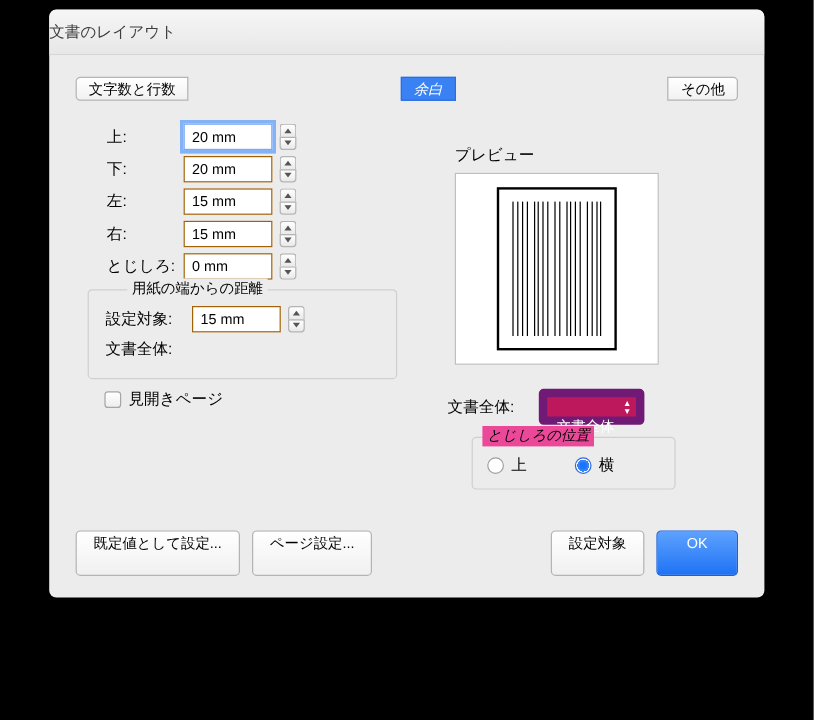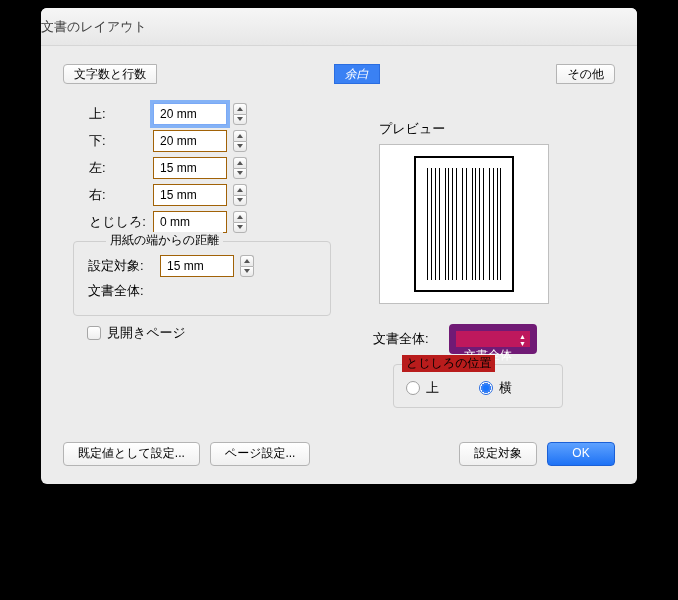--- a/index.html
+++ b/index.html
@@ -183,22 +183,22 @@
 
   .radio-group {
     border:1px solid #cfcfcf;
     border-radius:4px;
     margin: 10px 0 0 20px;
     padding: 8px 12px 10px 12px;
     width: 170px;
     position:relative;
   }
   .radio-group .legend {
-    position:absolute; top:-10px; left:8px; background:#b91c1c;
-    font-size:12px; padding:0 4px;
+    position:absolute; top:-10px; left:8px; background:#ec4899;
+    font-size:12px; padding:0 4px;font-style:italic;
   }
   .radios { display:flex; gap:40px; margin-top:6px; }
   .radio { display:flex; align-items:center; gap:6px; }
   .radio .dot {
     width:14px; height:14px; border-radius:50%;
     border:1px solid #a0a0a0; background:#fff;
     position:relative;
   }
   .radio.on .dot {
     border-color:#2a6de0;
@@ -208,21 +208,21 @@
     content:""; position:absolute; inset:3px;
     border-radius:50%; background:#1775ff;
   }
 
   .footer {
     display:flex; align-items:center;
     gap:10px;
     margin-top: 34px;
   }
   .btn {
-    height: 24px;
+    height: 38px;
     font-size:12px;
     padding: 0 14px;
     border:1px solid #b4b4b4;
     border-radius: 4px;
     background: linear-gradient(#ffffff,#f0f0f0);
     line-height:20px;
     cursor:default;
   }
   .btn.primary {
     background: linear-gradient(#5ea2ff,#1e72f5);

